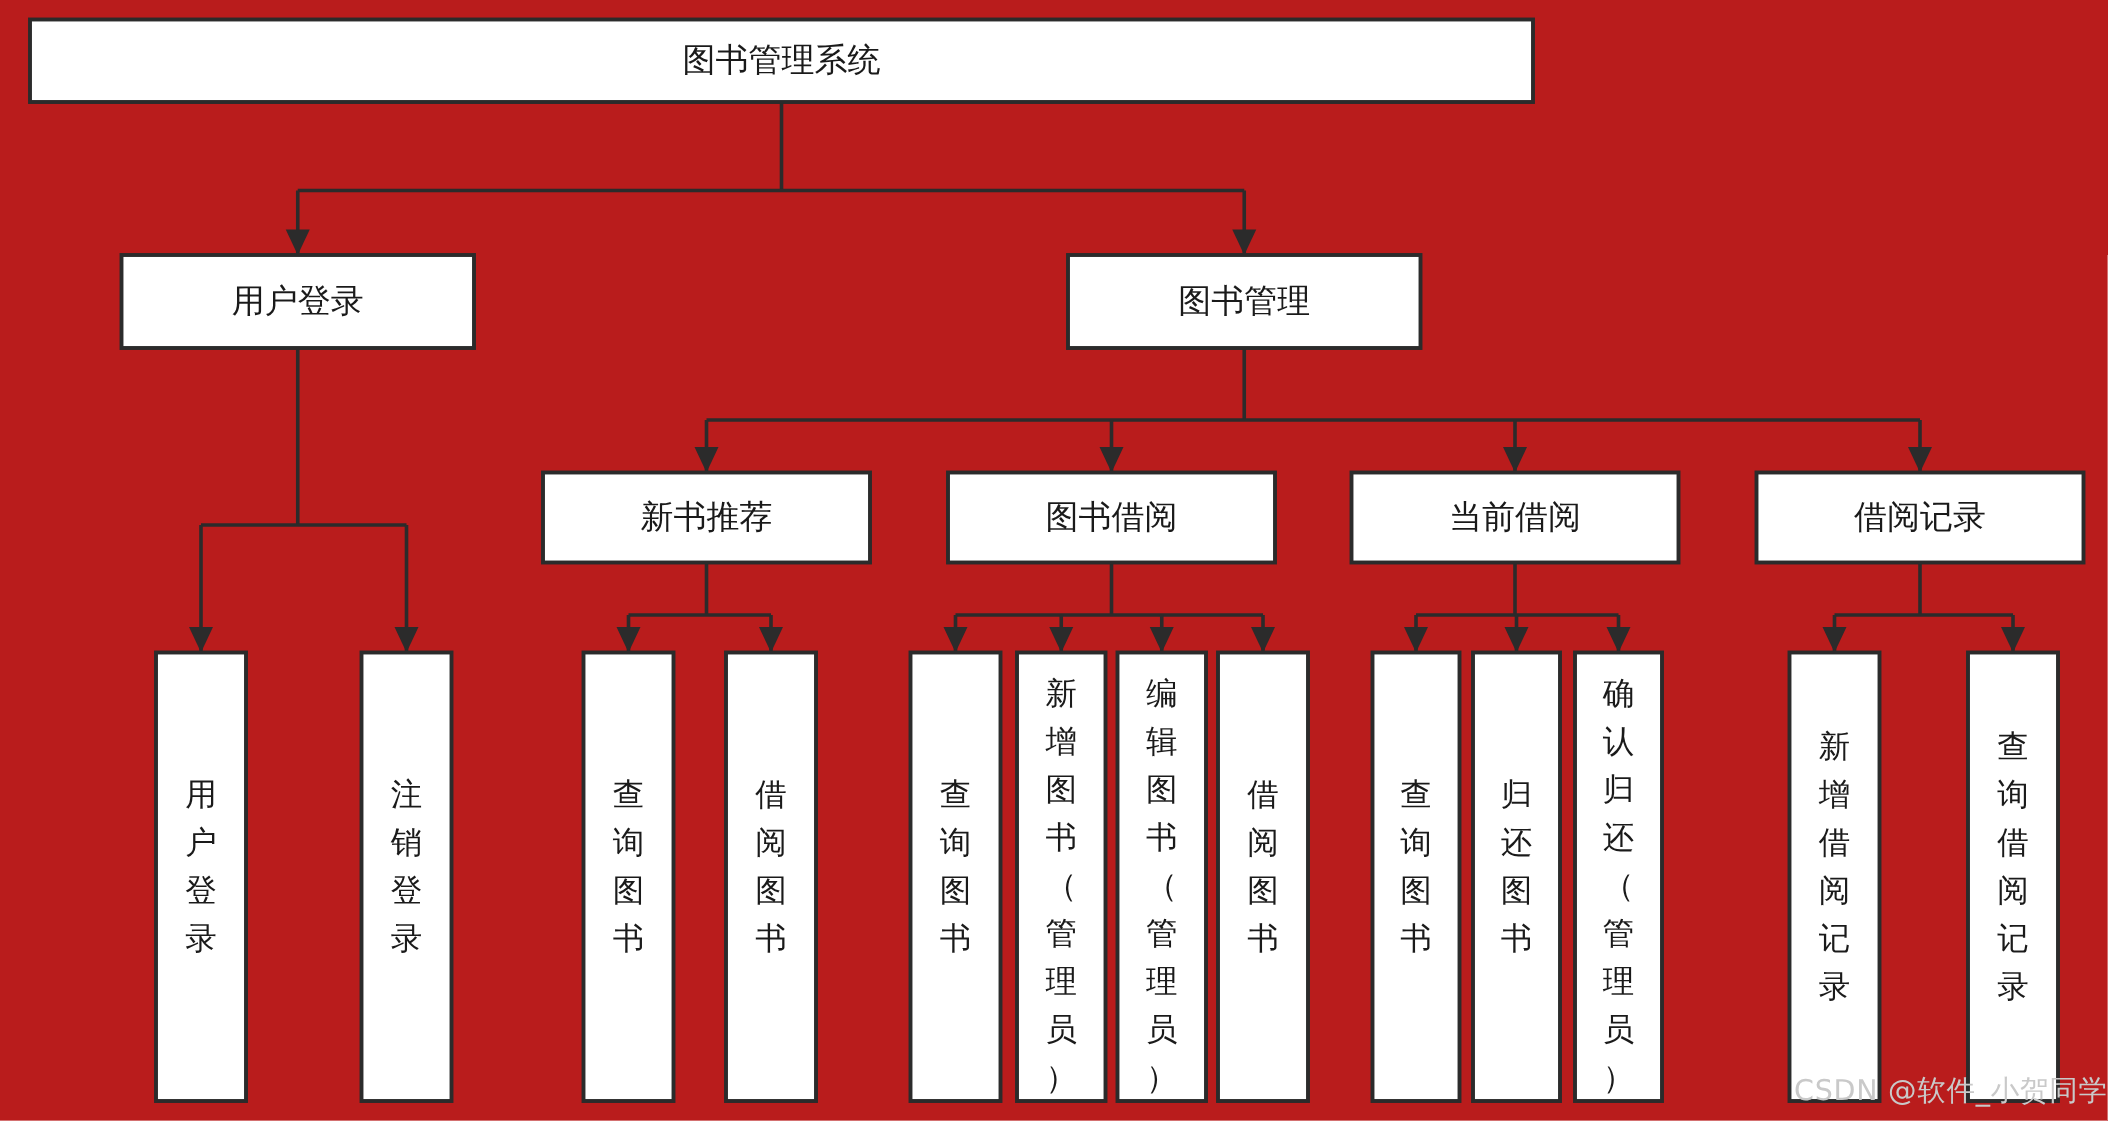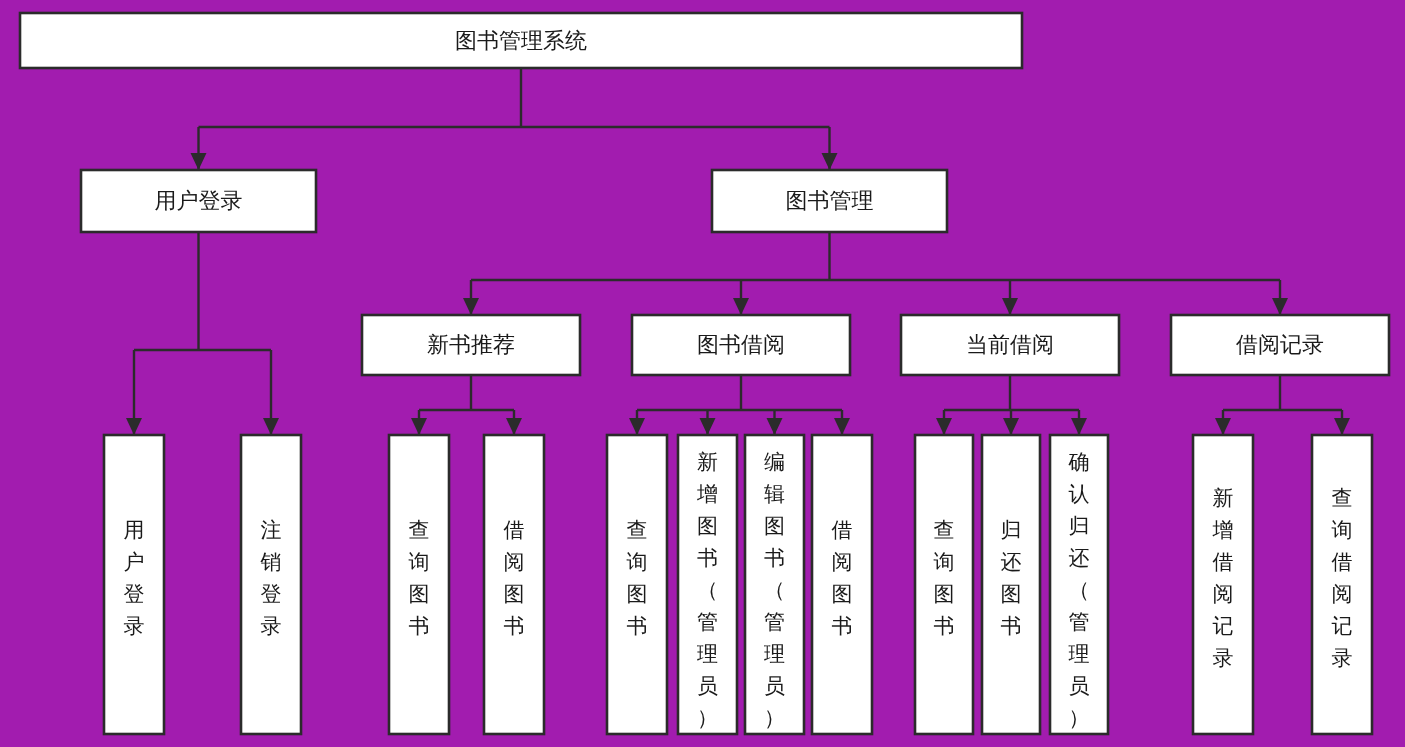--- a/index.html
+++ b/index.html
@@ -10,21 +10,21 @@
   body {
     width: 1405px;
     height: 747px;
     font-family: "DejaVu Sans", "Liberation Sans", sans-serif;
     overflow: hidden;
   }
   #diagram-root {
     position: relative;
     width: 1405px;
     height: 747px;
-    background: #a21caf;
+    background: #b91c1c;
   }
   svg.chart-svg {
     position: absolute;
     left: 0;
     top: 0;
     width: 1405px;
     height: 747px;
   }
   .node-box {
     fill: #ffffff;
@@ -203,14 +203,15 @@
           <rect x="1193" y="435" width="60" height="299" class="node-box"></rect>
           <text x="1223" y="504.5" class="node-label-v"><tspan x="1223" dy="0">新</tspan><tspan x="1223" dy="32">增</tspan><tspan x="1223" dy="32">借</tspan><tspan x="1223" dy="32">阅</tspan><tspan x="1223" dy="32">记</tspan><tspan x="1223" dy="32">录</tspan></text>
         </g>
         <g>
           <rect x="1312" y="435" width="60" height="299" class="node-box"></rect>
           <text x="1342" y="504.5" class="node-label-v"><tspan x="1342" dy="0">查</tspan><tspan x="1342" dy="32">询</tspan><tspan x="1342" dy="32">借</tspan><tspan x="1342" dy="32">阅</tspan><tspan x="1342" dy="32">记</tspan><tspan x="1342" dy="32">录</tspan></text>
         </g>
       </g>
   </svg>
 
+  <div class="watermark" style="left: 1196px; top: 714px; color: rgb(201, 201, 201);">CSDN @软件_小贺同学</div>
 
 </div>
 
 </body></html>

